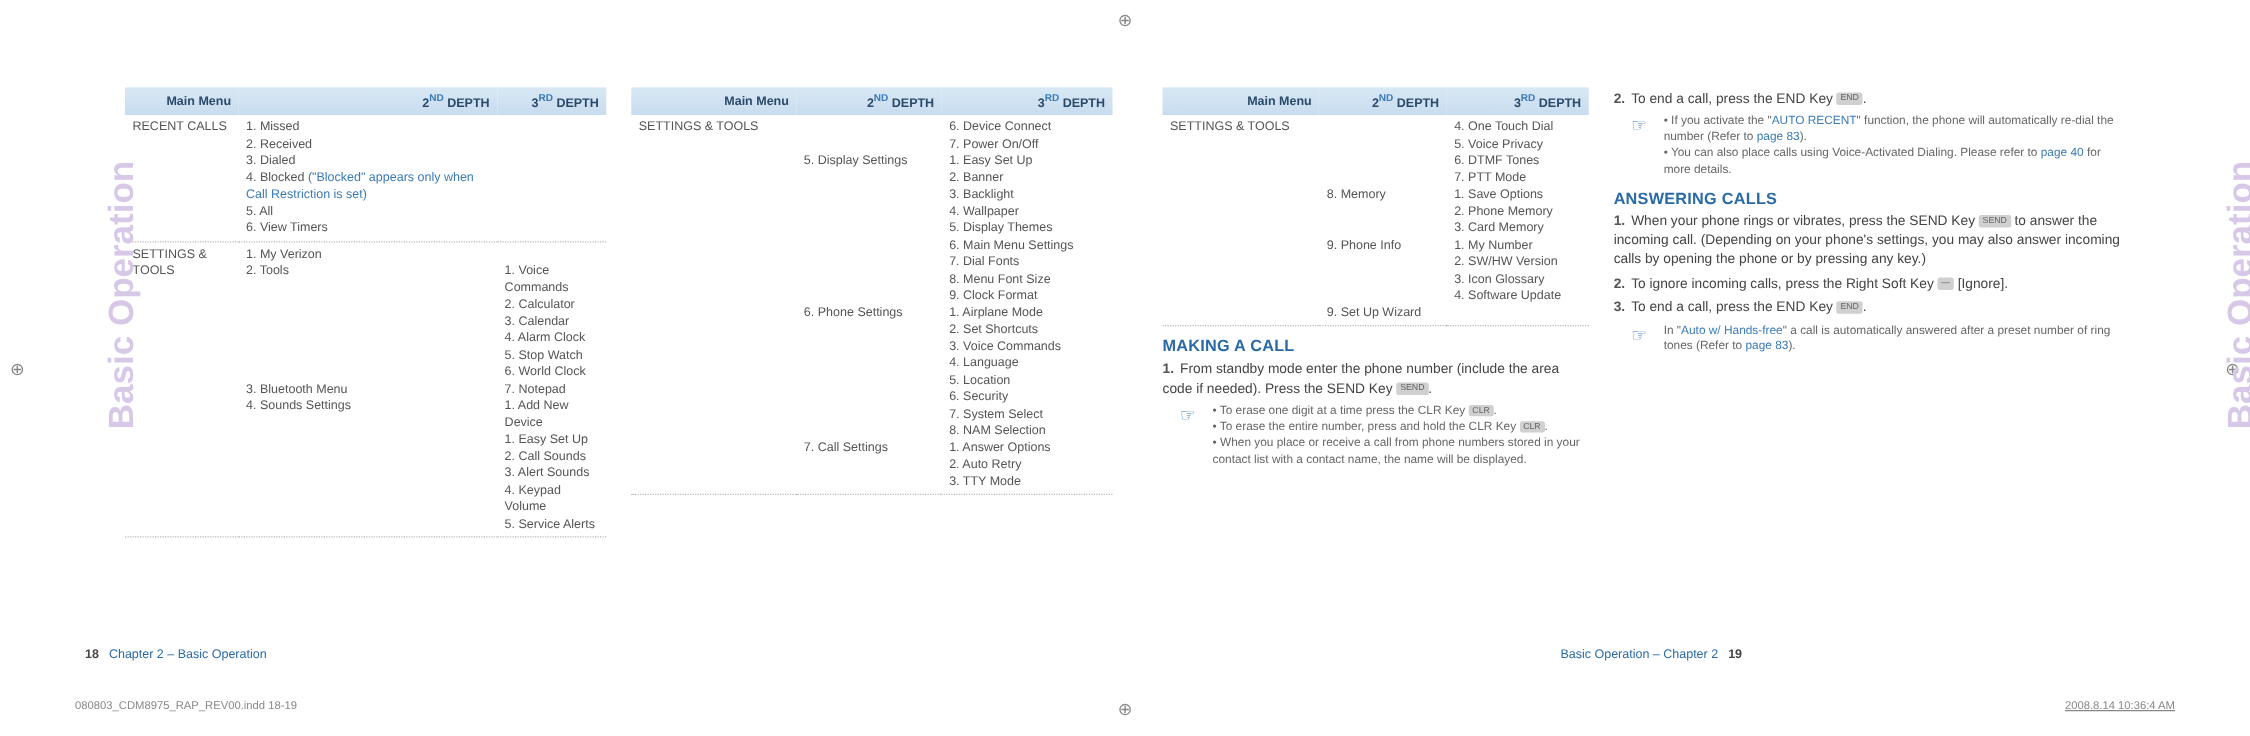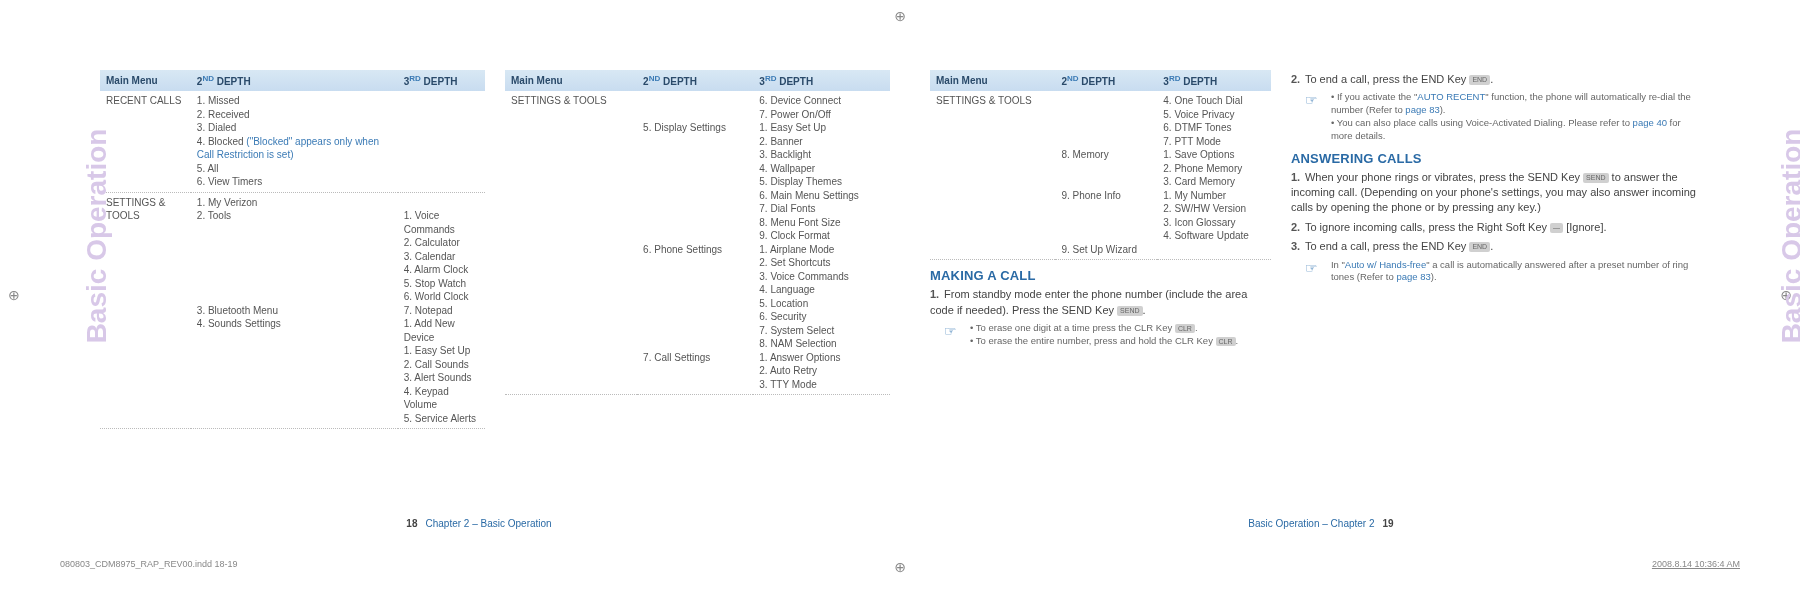--- a/index.html
+++ b/index.html
@@ -54,21 +54,21 @@
   .menu-table {
     width: 100%;
     border-collapse: collapse;
     font-size: 10px;
   }
   .menu-table thead tr {
     background: linear-gradient(#d8e8f4, #c8dcf0);
   }
   .menu-table th {
     padding: 4px 6px;
-    text-align: left;
+    text-align: right;
     font-weight: 700;
     color: #2a4a6a;
     font-size: 10px;
   }
   .menu-table th .sup { font-size: 8px; vertical-align: super; color: #3a7ab5; }
   .menu-table td {
     padding: 3px 6px;
     vertical-align: top;
     color: #555;
     line-height: 1.35;
@@ -118,21 +118,21 @@
   .link { color: #3a7ab5; }
   .footer {
     position: absolute;
     bottom: 0;
     font-size: 10px;
     color: #2a6aa5;
     width: 100%;
     padding: 0 10px;
     display: flex;
   }
-  .page-left .footer { justify-content: center; }
+  .page-left .footer { justify-content: flex-start; }
   .page-right .footer { justify-content: center; }
   .footer .pnum { font-weight: 700; color: #444; margin: 0 8px; }
   .doc-meta {
     position: absolute;
     bottom: 20px;
     font-size: 9px;
     color: #888;
   }
   .doc-meta-left { left: 60px; margin-top: 37px; }
   .doc-meta-right { right: 60px; text-decoration: underline; }
@@ -274,20 +274,21 @@
 
         <div class="section-h">MAKING A CALL</div>
         <div class="body-p">
           <span class="num">1.</span><span>From standby mode enter the phone number (include the area code if needed). Press the SEND Key </span><span class="keycap">SEND</span><span>.</span>
         </div>
         <div class="tip-row">
           <div class="tip-icon">☞</div>
           <div class="tip-list">
             <div class="bullet"><span>To erase one digit at a time press the CLR Key </span><span class="keycap">CLR</span><span>.</span></div>
             <div class="bullet"><span>To erase the entire number, press and hold the CLR Key </span><span class="keycap">CLR</span><span>.</span></div>
+            <div class="bullet">When you place or receive a call from phone numbers stored in your contact list with a contact name, the name will be displayed.</div>
           </div>
         </div>
       </div>
 
       <div class="col right-text-col">
         <div class="body-p">
           <span class="num">2.</span><span>To end a call, press the END Key </span><span class="keycap">END</span><span>.</span>
         </div>
         <div class="tip-row">
           <div class="tip-icon">☞</div>

